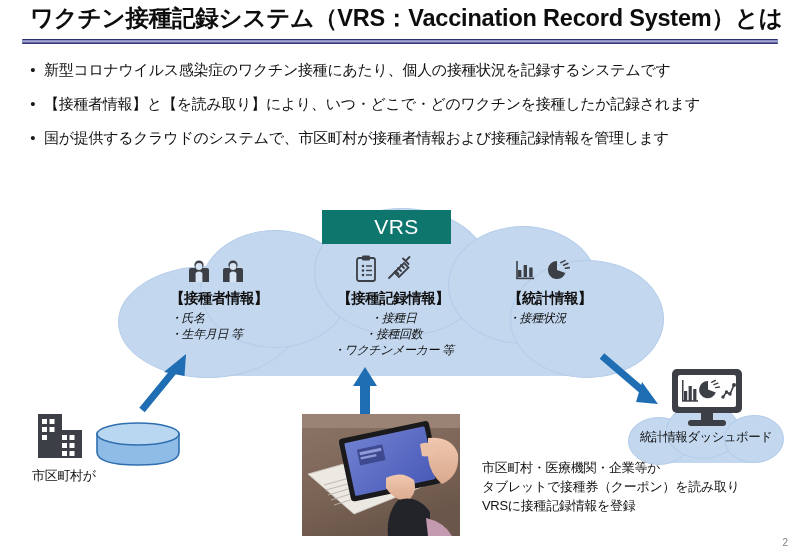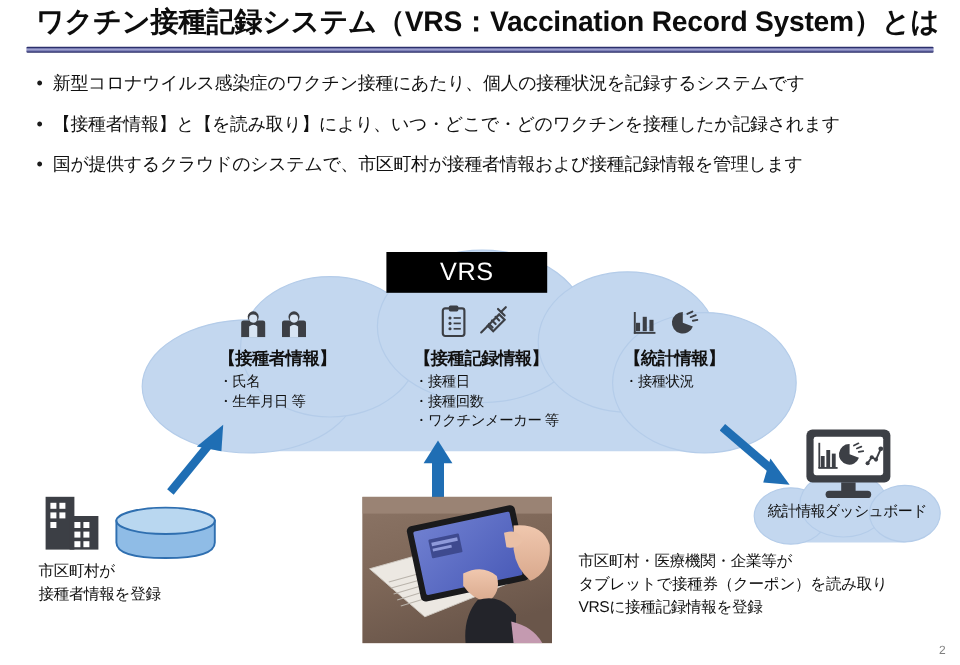--- a/index.html
+++ b/index.html
@@ -94,38 +94,38 @@
     left: 42px; top: 96px; width: 470px; height: 72px;
     background: #c3d7ef;
     border-radius: 40px;
     border: 0;
   }
 
   
   #vrs-badge {
     position: absolute;
     left: 322px; top: 210px;
-    width: 134px; height: 34px;
-    background: #000000;
+    width: 109px; height: 34px;
+    background: #0f766e;
     display: flex;
     align-items: center;
     justify-content: center;
+    padding-left: 20px;
   }
   #vrs-label {
     color: #ffffff;
     font-size: 21px;
     font-weight: normal;
     letter-spacing: 0.5px;
   }
 
   
   .cloud-col {
     position: absolute;
     text-align: left;
-    margin-left: 12px;
   }
   .col-icons {
     display: flex;
     align-items: flex-end;
     gap: 8px;
     height: 30px;
     margin-bottom: 3px;
     padding-left: 4px;
   }
   .col-heading {
@@ -135,23 +135,24 @@
     letter-spacing: -0.5px;
     white-space: nowrap;
     margin-bottom: 2px;
   }
   .col-item {
     font-size: 12px;
     color: #111111;
     line-height: 16px;
     letter-spacing: -0.4px;
     white-space: nowrap;
+    font-style: italic;
   }
   #col-recipient { left: 170px; top: 256px; }
-  #col-record    { left: 333px; top: 256px; }
+  #col-record    { left: 333px; top: 256px; text-align: center; }
   #col-stats     { left: 508px; top: 256px; }
   #col-recipient .col-icons { padding-left: 16px; }
   #col-record .col-icons    { padding-left: 22px; }
   #col-stats .col-icons     { padding-left: 6px; }
 
   
   .arrow { position: absolute; }
   #arrow-left   { left: 138px; top: 352px; width: 60px; height: 62px; }
   #arrow-center { left: 352px; top: 366px; width: 26px; height: 54px; }
   #arrow-right  { left: 600px; top: 352px; width: 80px; height: 60px; }
@@ -187,21 +188,21 @@
   
   #scan-caption {
     position: absolute;
     left: 482px; top: 458px;
     width: 330px;
   }
 
   
   #dashboard-group {
     position: absolute;
-    left: 626px; top: 384px;
+    left: 626px; top: 395px;
     width: 160px; height: 78px;
   }
   #dash-cloud { position: absolute; left: 0; top: 0; width: 160px; height: 70px; }
   #dash-cloud .dl1 { left: 2px;   top: 22px; width: 62px; height: 48px; }
   #dash-cloud .dl2 { left: 40px;  top: 8px;  width: 74px; height: 56px; }
   #dash-cloud .dl3 { left: 98px;  top: 20px; width: 60px; height: 48px; }
   #dash-cloud .dlbar {
     position: absolute; left: 18px; top: 34px; width: 126px; height: 34px;
     background: #c3d7ef; border-radius: 18px;
   }
@@ -395,21 +396,20 @@
       </span>
       <span id="database-icon">
         <svg width="88" height="48" viewBox="0 0 88 48">
           <path d="M3 14 L3 32 Q3 45 44 45 Q85 45 85 32 L85 14 Z" fill="#8fbce6" stroke="#2f6fb0" stroke-width="1.6"></path>
           <ellipse cx="44" cy="14" rx="41" ry="11" fill="#b9d7f0" stroke="#2f6fb0" stroke-width="1.6"></ellipse>
         </svg>
       </span>
     </div>
     <div id="muni-caption">
       <div class="caption">市区町村が</div>
-      <div class="caption">接種者情報を登録</div>
     </div>
   </div>
 
   <div id="tablet-photo">
     <svg width="158" height="122" viewBox="0 0 158 122">
       <defs>
         <linearGradient id="deskg" x1="0" y1="0" x2="0.4" y2="1">
           <stop offset="0%" stop-color="#8c7566"></stop>
           <stop offset="55%" stop-color="#7d6657"></stop>
           <stop offset="100%" stop-color="#6a564a"></stop>

